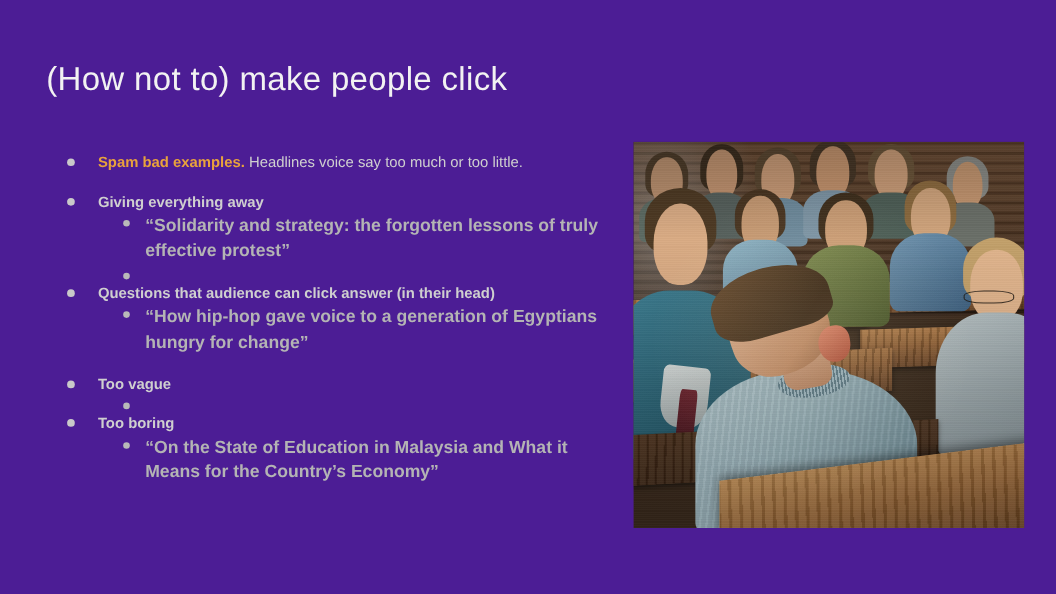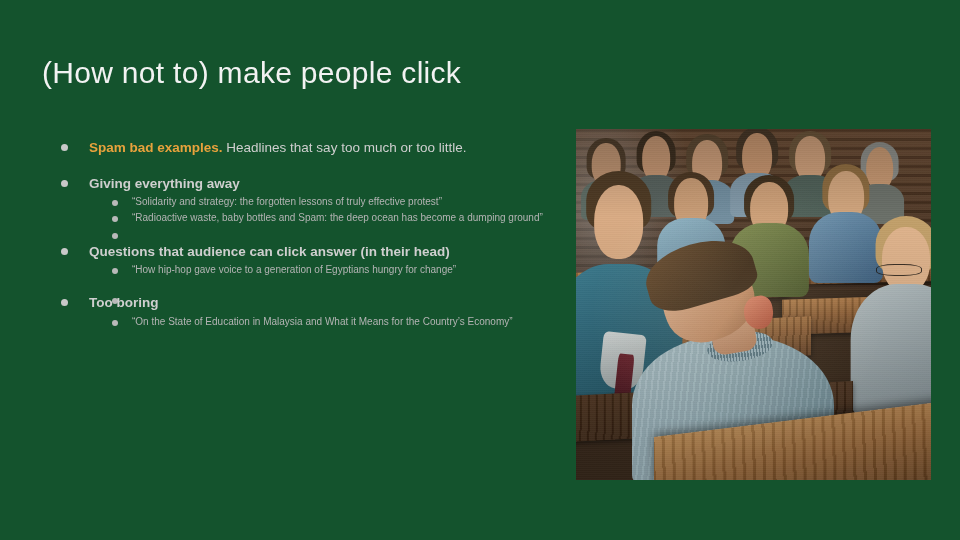--- a/index.html
+++ b/index.html
@@ -5,21 +5,21 @@
   * { margin:0; padding:0; box-sizing:border-box; }
   html, body {
     width:960px; height:540px;
     background:#202020;
     font-family:"Liberation Sans", sans-serif;
     overflow:hidden;
   }
   #slide {
     position:relative;
     width:960px; height:540px;
-    background:#14532d;
+    background:#4c1d95;
   }
 
   
   #title {
     position:absolute;
     left:42px; top:56px;
     width:520px;
     font-size:30px;
     font-weight:300;
     letter-spacing:0.3px;
@@ -61,24 +61,24 @@
   }
   .l1 .rest {
     color:#cfcfcf;
     font-weight:normal;
   }
 
   
   .l2 {
     position:relative;
     padding-left:80px;
-    font-size:10px;
+    font-size:16px;
     line-height:1.42;
     color:#b4b4b4;
-    font-weight:normal;
+    font-weight:bold;
     margin-top:2px;
   }
   .l2 .dot {
     position:absolute;
     left:60px; top:5px;
     width:6px; height:6px;
     border-radius:50%;
     background:#b9b9b9;
   }
 
@@ -229,33 +229,33 @@
 </style>
 </head>
 <body>
 
 <div id="slide">
 
   <div id="title">(How not to) make people click</div>
 
   <div id="body-col">
       <div class="group">
-        <div class="l1"><span class="dot"></span><span class="lead">Spam bad examples.</span><span class="rest"> Headlines that say too much or too little.</span></div>
+        <div class="l1"><span class="dot"></span><span class="lead">Spam bad examples.</span><span class="rest"> Headlines voice say too much or too little.</span></div>
       </div>
       <div class="group">
         <div class="l1"><span class="dot"></span><span>Giving everything away</span></div>
         <div class="l2"><span class="dot"></span><span>“Solidarity and strategy: the forgotten lessons of truly effective protest”</span></div>
-        <div class="l2"><span class="dot"></span><span>“Radioactive waste, baby bottles and Spam: the deep ocean has become a dumping ground”</span></div>
         <div class="l2"><span class="dot"></span></div>
       </div>
       <div class="group">
         <div class="l1"><span class="dot"></span><span>Questions that audience can click answer (in their head)</span></div>
         <div class="l2"><span class="dot"></span><span>“How hip-hop gave voice to a generation of Egyptians hungry for change”</span></div>
       </div>
       <div class="group">
+        <div class="l1"><span class="dot"></span><span>Too vague</span></div>
         <div class="l2"><span class="dot"></span></div>
       </div>
       <div class="group">
         <div class="l1"><span class="dot"></span><span>Too boring</span></div>
         <div class="l2"><span class="dot"></span><span>“On the State of Education in Malaysia and What it Means for the Country’s Economy”</span></div>
       </div>
     </div>
 
   <div id="picture">
     <div class="scene">

